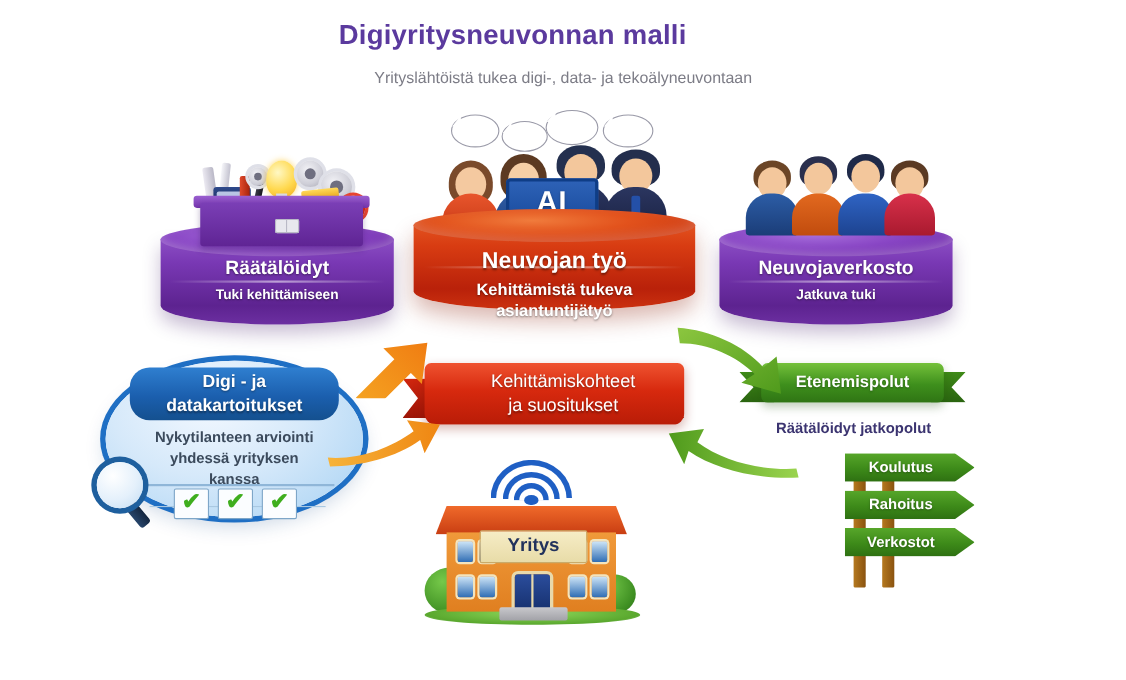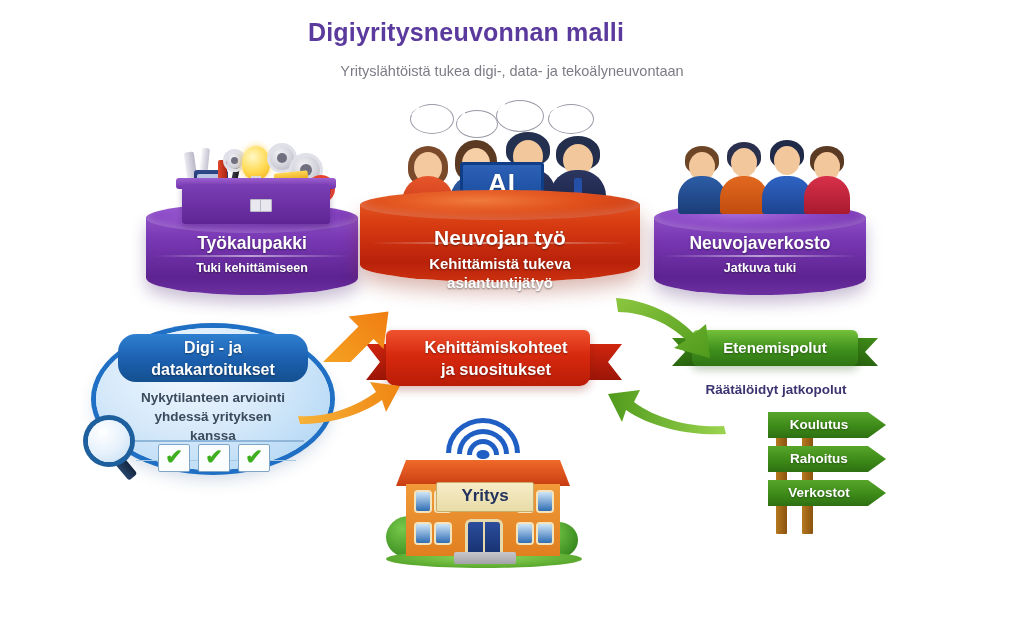--- a/index.html
+++ b/index.html
@@ -55,21 +55,21 @@
     background:linear-gradient(180deg,#e2521f 0%,#d83c12 25%,#b9210a 75%,#cc3210 100%);
     box-shadow:0 10px 20px rgba(140,30,10,.32);
   }
   .cyl-red .top{
     background:radial-gradient(ellipse at 42% 35%,#f07b3c 0%,#e2521c 42%,#c32c0b 100%);
     box-shadow:inset 0 -4px 10px rgba(255,255,255,.2);
   }
 
   #cyl-left{left:146px;top:203px;width:212px;height:100px;}
   #cyl-right{left:654px;top:203px;width:212px;height:100px;}
-  #cyl-center{left:360px;top:190px;width:256px;height:118px;z-index:6;padding-left:24px;}
+  #cyl-center{left:376px;top:190px;width:256px;height:118px;z-index:6;}
   #cyl-center .lbl-main{top:36px;font-size:21px;}
   #cyl-center .lbl-sub{top:64px;font-size:15px;line-height:19px;}
 
   
   .toolbox{position:absolute;left:170px;top:142px;width:170px;height:80px;z-index:4;}
   .tb-box{
     position:absolute;left:12px;top:42px;width:148px;height:40px;border-radius:3px;
     background:linear-gradient(180deg,#7b3fb6 0%,#5f2494 100%);
     box-shadow:0 3px 6px rgba(50,15,90,.3);
   }
@@ -194,25 +194,25 @@
     background:linear-gradient(90deg,#27456b,#14263f);transform:rotate(-40deg);
   }
 
   
   #banner-red{position:absolute;left:378px;top:330px;width:232px;height:62px;z-index:6;}
   #banner-red .tail-l{position:absolute;left:-12px;top:14px;width:34px;height:36px;
     background:linear-gradient(180deg,#d0260f,#9c1507);clip-path:polygon(0 0,100% 0,100% 100%,0 100%,14px 50%);}
   #banner-red .tail-r{position:absolute;right:-12px;top:14px;width:34px;height:36px;
     background:linear-gradient(180deg,#d0260f,#9c1507);clip-path:polygon(0 0,100% 0,calc(100% - 14px) 50%,100% 100%,0 100%);}
   #banner-red .main{
-    position:absolute;left:8px;top:0;width:204px;height:56px;
+    position:absolute;left:8px;top:0;width:236px;height:56px;
     background:linear-gradient(180deg,#ef5330 0%,#d7290e 45%,#b91c07 100%);
     border-radius:6px 6px 10px 10px;
     box-shadow:0 4px 10px rgba(130,20,5,.3);
-    color:#fff;text-align:center;font-weight:bold;font-size:16.5px;line-height:22px;
+    color:#fff;text-align:center;font-weight:normal;font-size:16.5px;line-height:22px;
     padding-top:6px;box-sizing:border-box;text-shadow:0 1px 2px rgba(0,0,0,.4);padding-left:16px;
   }
 
   
   #banner-green{position:absolute;left:686px;top:330px;width:178px;height:42px;z-index:6;text-decoration:underline;}
   #banner-green .tail-l{position:absolute;left:-14px;top:8px;width:32px;height:28px;
     background:linear-gradient(180deg,#3f8a18,#2a6410);clip-path:polygon(0 0,100% 0,100% 100%,0 100%,13px 50%);}
   #banner-green .tail-r{position:absolute;right:-14px;top:8px;width:32px;height:28px;
     background:linear-gradient(180deg,#3f8a18,#2a6410);clip-path:polygon(0 0,100% 0,calc(100% - 13px) 50%,100% 100%,0 100%);}
   #banner-green .main{
@@ -306,21 +306,21 @@
     <div class="tool redgear"></div>
     <div class="tb-lip"></div>
     <div class="tb-box"></div>
     <div class="tb-latch"></div>
   </div>
 
   <div class="cyl cyl-purple" id="cyl-left">
     <div class="body"></div>
     <div class="top"></div>
     <div class="divider"></div>
-    <div class="lbl lbl-main">Työkalupakki</div>
+    <div class="lbl lbl-main">Räätälöidyt</div>
     <div class="lbl lbl-sub">Tuki kehittämiseen</div>
   </div>
 
   <div class="people-right">
     <div class="pr r1">
         <div class="hr"></div>
         <div class="hd"></div>
         <div class="bd"></div>
       </div>
     <div class="pr r2">

